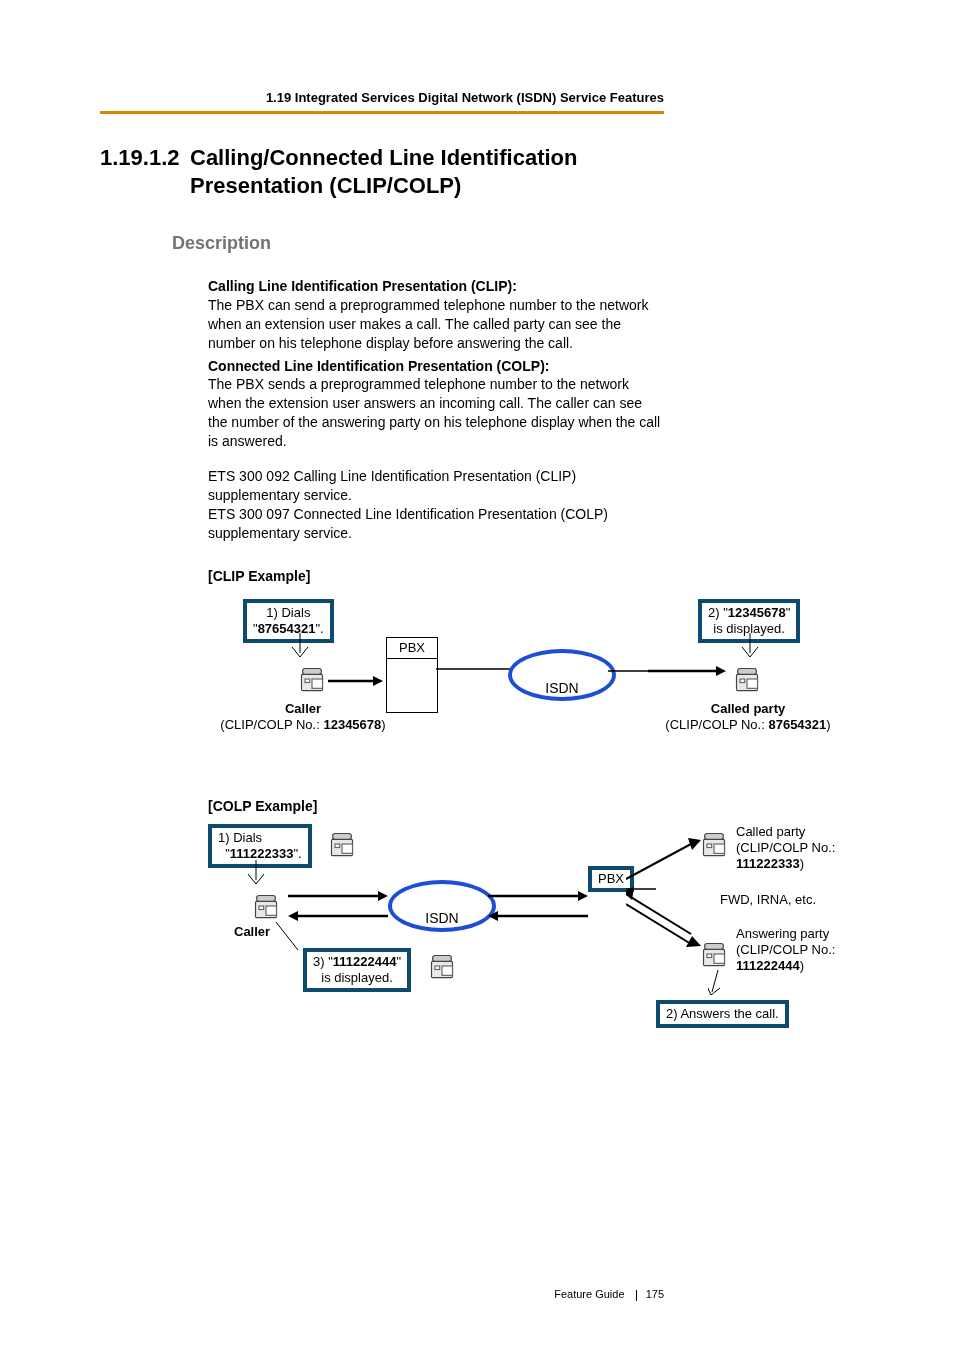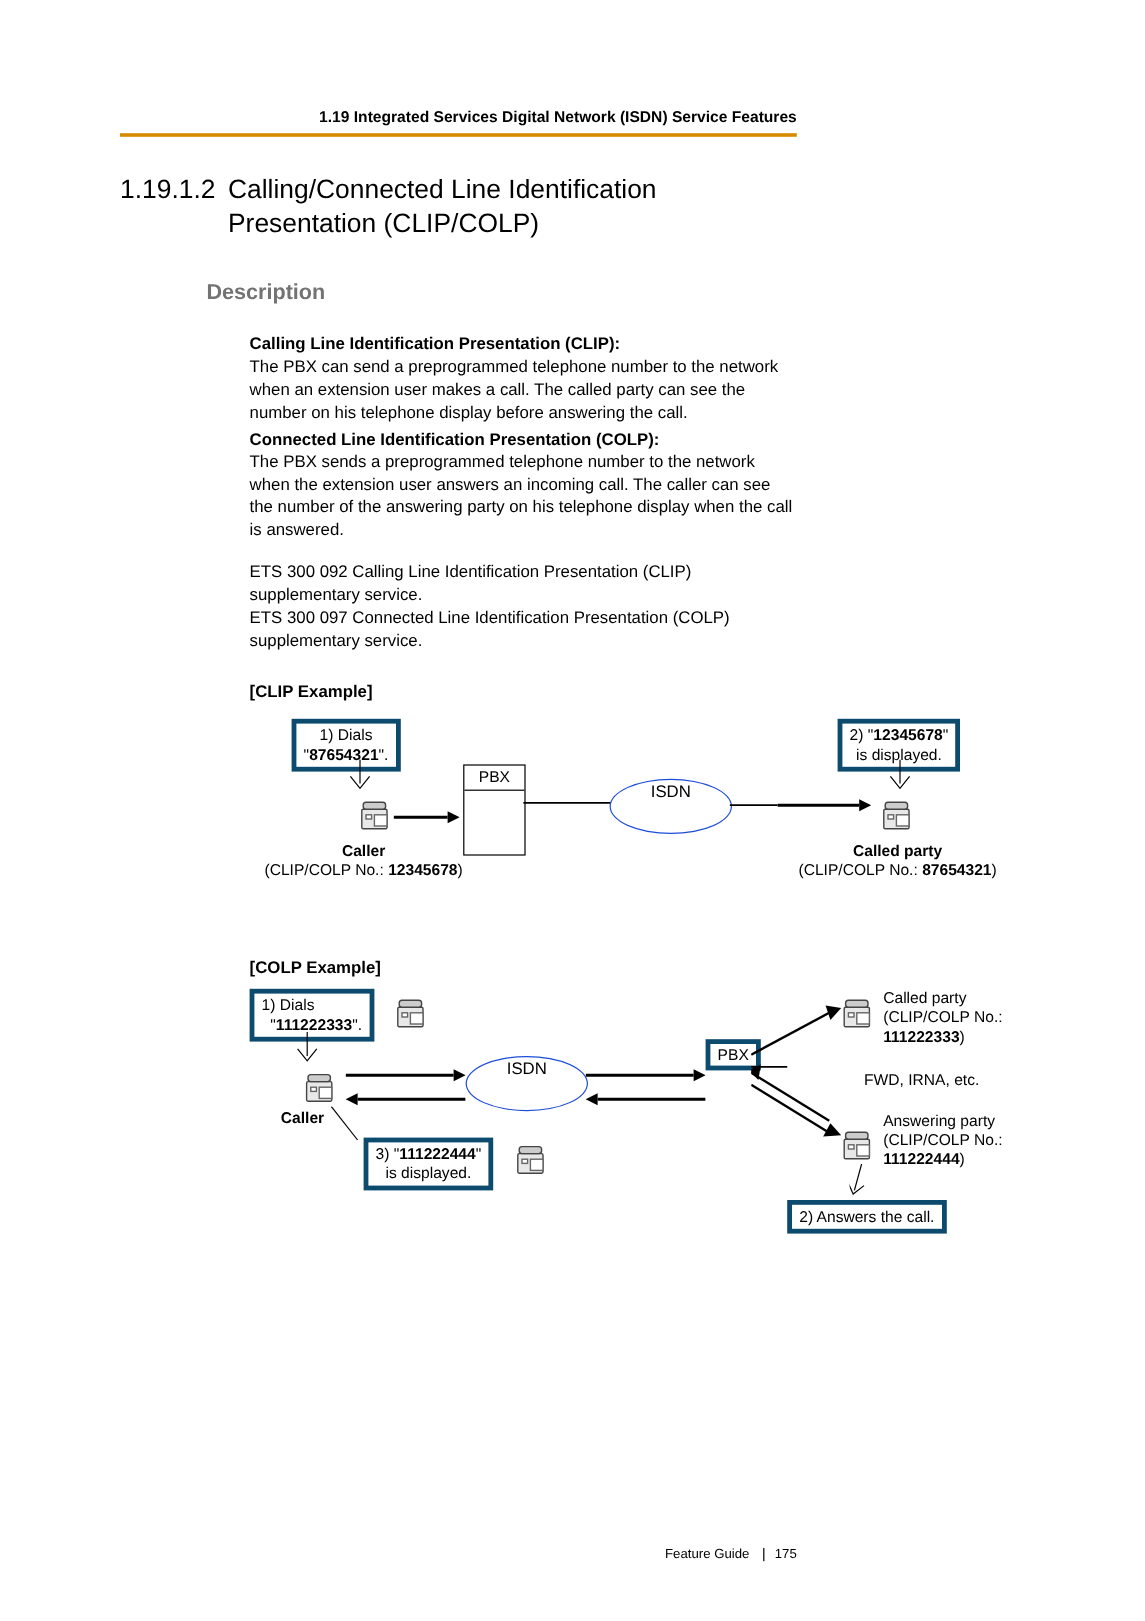--- a/index.html
+++ b/index.html
@@ -26,21 +26,21 @@
   }
   .orange-rule {
     border: none;
     border-top: 3px solid #d68a00;
     margin: 0 0 30px 0;
   }
   .section-title {
     display: flex;
     align-items: flex-start;
     font-size: 22px;
-    font-weight: normal;
+    font-weight: bold;
     margin-bottom: 34px;
     line-height: 1.25;
   }
   .sec-num {
     width: 90px;
     flex: 0 0 90px;
   }
   .sec-txt {
     flex: 1;
   }
@@ -94,26 +94,26 @@
     position: absolute;
     border: 1px solid #000;
     font-size: 13px;
     text-align: center;
   }
   .pbx-box .pbx-label {
     padding: 1px 6px;
   }
   .isdn-oval {
     position: absolute;
-    border: 1px solid #1d4ed8;
+    border: 4px solid #1d4ed8;
     border-radius: 50%;
     background: #fff;
     font-size: 14px;
     display: flex;
-    align-items: flex-start;
+    align-items: flex-end;
     justify-content: center;
   }
   
   .phone {
     position: absolute;
     width: 28px;
     height: 28px;
   }
   .phone svg {
     width: 28px;

